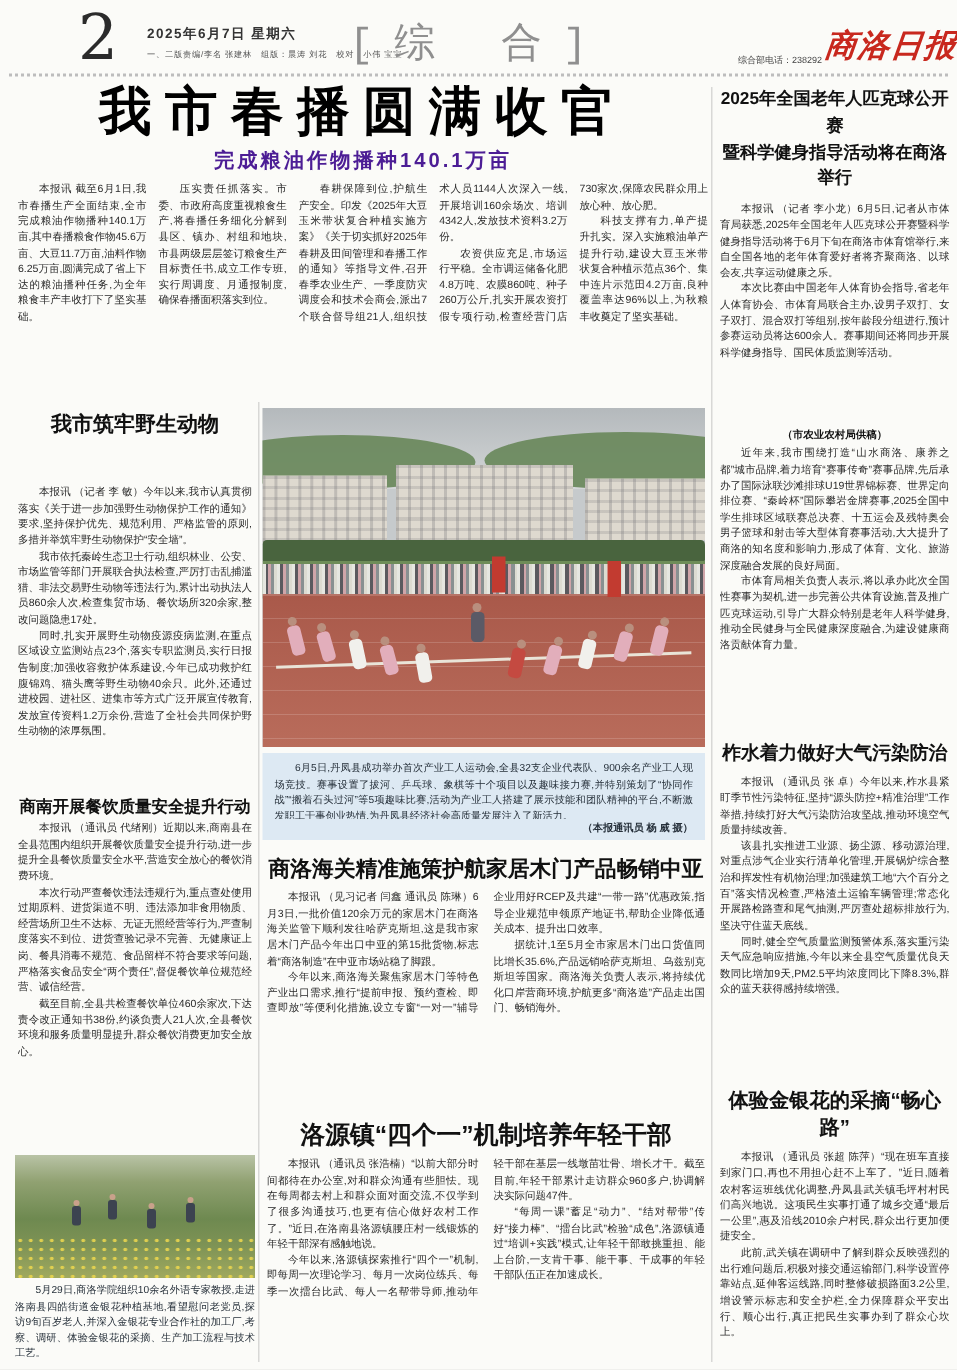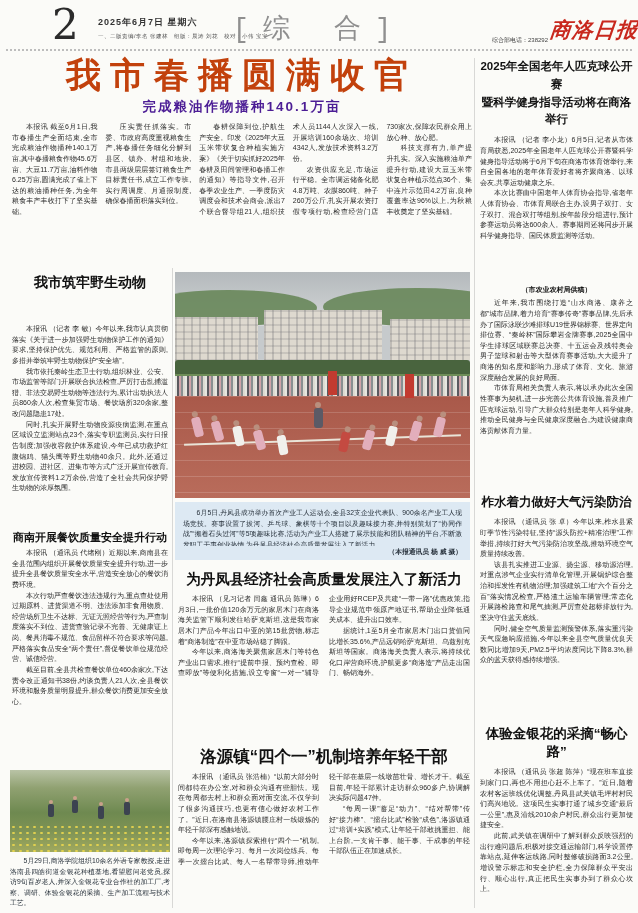--- a/index.html
+++ b/index.html
@@ -16,21 +16,21 @@
   .phone{position:absolute;left:492px;top:36px;font-size:6px;color:#444;}
   .masthead{position:absolute;left:550px;top:16px;font-family:"DejaVu Serif",serif;
             font-style:italic;font-weight:bold;font-size:21px;color:#c8281e;
             transform:skewX(-6deg);letter-spacing:1px;}
   .dotrule{position:absolute;left:6px;right:6px;top:49px;height:0;
            border-top:2px dotted #bdbdbd;}
   
   .vrule{position:absolute;width:0;border-left:1px solid #d8d8d6;}
   
   .lead-title{position:absolute;left:12px;top:56px;width:460px;text-align:center;
-              font-size:35px;font-weight:900;letter-spacing:9px;color:#c2410c;line-height:1.1;}
+              font-size:35px;font-weight:900;letter-spacing:9px;color:#000000;line-height:1.1;}
   .lead-sub{position:absolute;left:12px;top:98px;width:460px;text-align:center;
             font-size:13.5px;font-weight:bold;letter-spacing:2px;color:#4c1d95;}
   .h-side{font-size:11.5px;font-weight:900;text-align:center;line-height:1.55;color:#111;}
   .h-mid{font-weight:900;text-align:center;color:#111;}
   
   .bodytext{font-size:7px;line-height:1.52;text-align:justify;color:#2a2a2a;overflow:hidden;}
   .bodytext p{margin:0;text-indent:2em;}
   .credit-line{font-size:7px;font-weight:bold;text-align:center;color:#111;}
   .caption{font-size:6.8px;line-height:1.55;text-align:justify;color:#26303a;}
   .caption p{margin:0;text-indent:2em;}
@@ -157,21 +157,21 @@
     <div class="fig pink" style="left:88%;top:64%;transform:rotate(14deg);"></div>
   </div>
 
   <div class="capbox">
     <div class="caption" style="height:38px;overflow:hidden;">
       <p>6月5日,丹凤县成功举办首次产业工人运动会,全县32支企业代表队、900余名产业工人现场竞技。赛事设置了拔河、乒乓球、象棋等十个项目以及趣味接力赛,并特别策划了“协同作战”“搬着石头过河”等5项趣味比赛,活动为产业工人搭建了展示技能和团队精神的平台,不断激发职工干事创业热情,为丹凤县经济社会高质量发展注入了新活力。</p>
     </div>
     <div class="cap-credit">（本报通讯员 杨 威 摄）</div>
   </div>
 
-  <div class="abs h-mid" style="left:178px;top:570px;width:292px;font-size:14.5px;">为丹凤县经济社会高质量发展注入了新活力</div>
+  <div class="abs h-mid" style="left:178px;top:570px;width:292px;font-size:14.5px;">商洛海关精准施策护航家居木门产品畅销中亚</div>
   <div class="abs bodytext" style="left:178px;top:594px;width:292px;height:144px;column-count:2;column-gap:10px;">
       <p>本报讯 （见习记者 闫鑫 通讯员 陈琳）6月3日,一批价值120余万元的家居木门在商洛海关监管下顺利发往哈萨克斯坦,这是我市家居木门产品今年出口中亚的第15批货物,标志着“商洛制造”在中亚市场站稳了脚跟。</p>
       <p>今年以来,商洛海关聚焦家居木门等特色产业出口需求,推行“提前申报、预约查检、即查即放”等便利化措施,设立专窗“一对一”辅导企业用好RCEP及共建“一带一路”优惠政策,指导企业规范申领原产地证书,帮助企业降低通关成本、提升出口效率。</p>
       <p>据统计,1至5月全市家居木门出口货值同比增长35.6%,产品远销哈萨克斯坦、乌兹别克斯坦等国家。商洛海关负责人表示,将持续优化口岸营商环境,护航更多“商洛造”产品走出国门、畅销海外。</p>
     </div>
 
   <div class="abs h-mid" style="left:178px;top:746px;width:292px;font-size:16.5px;">洛源镇“四个一”机制培养年轻干部</div>
   <div class="abs bodytext" style="left:178px;top:772px;width:292px;height:136px;column-count:2;column-gap:10px;">
       <p>本报讯 （通讯员 张浩楠）“以前大部分时间都待在办公室,对和群众沟通有些胆怯。现在每周都去村上和群众面对面交流,不仅学到了很多沟通技巧,也更有信心做好农村工作了。”近日,在洛南县洛源镇腰庄村一线锻炼的年轻干部深有感触地说。</p>
       <p>今年以来,洛源镇探索推行“四个一”机制,即每周一次理论学习、每月一次岗位练兵、每季一次擂台比武、每人一名帮带导师,推动年轻干部在基层一线墩苗壮骨、增长才干。截至目前,年轻干部累计走访群众960多户,协调解决实际问题47件。</p>

